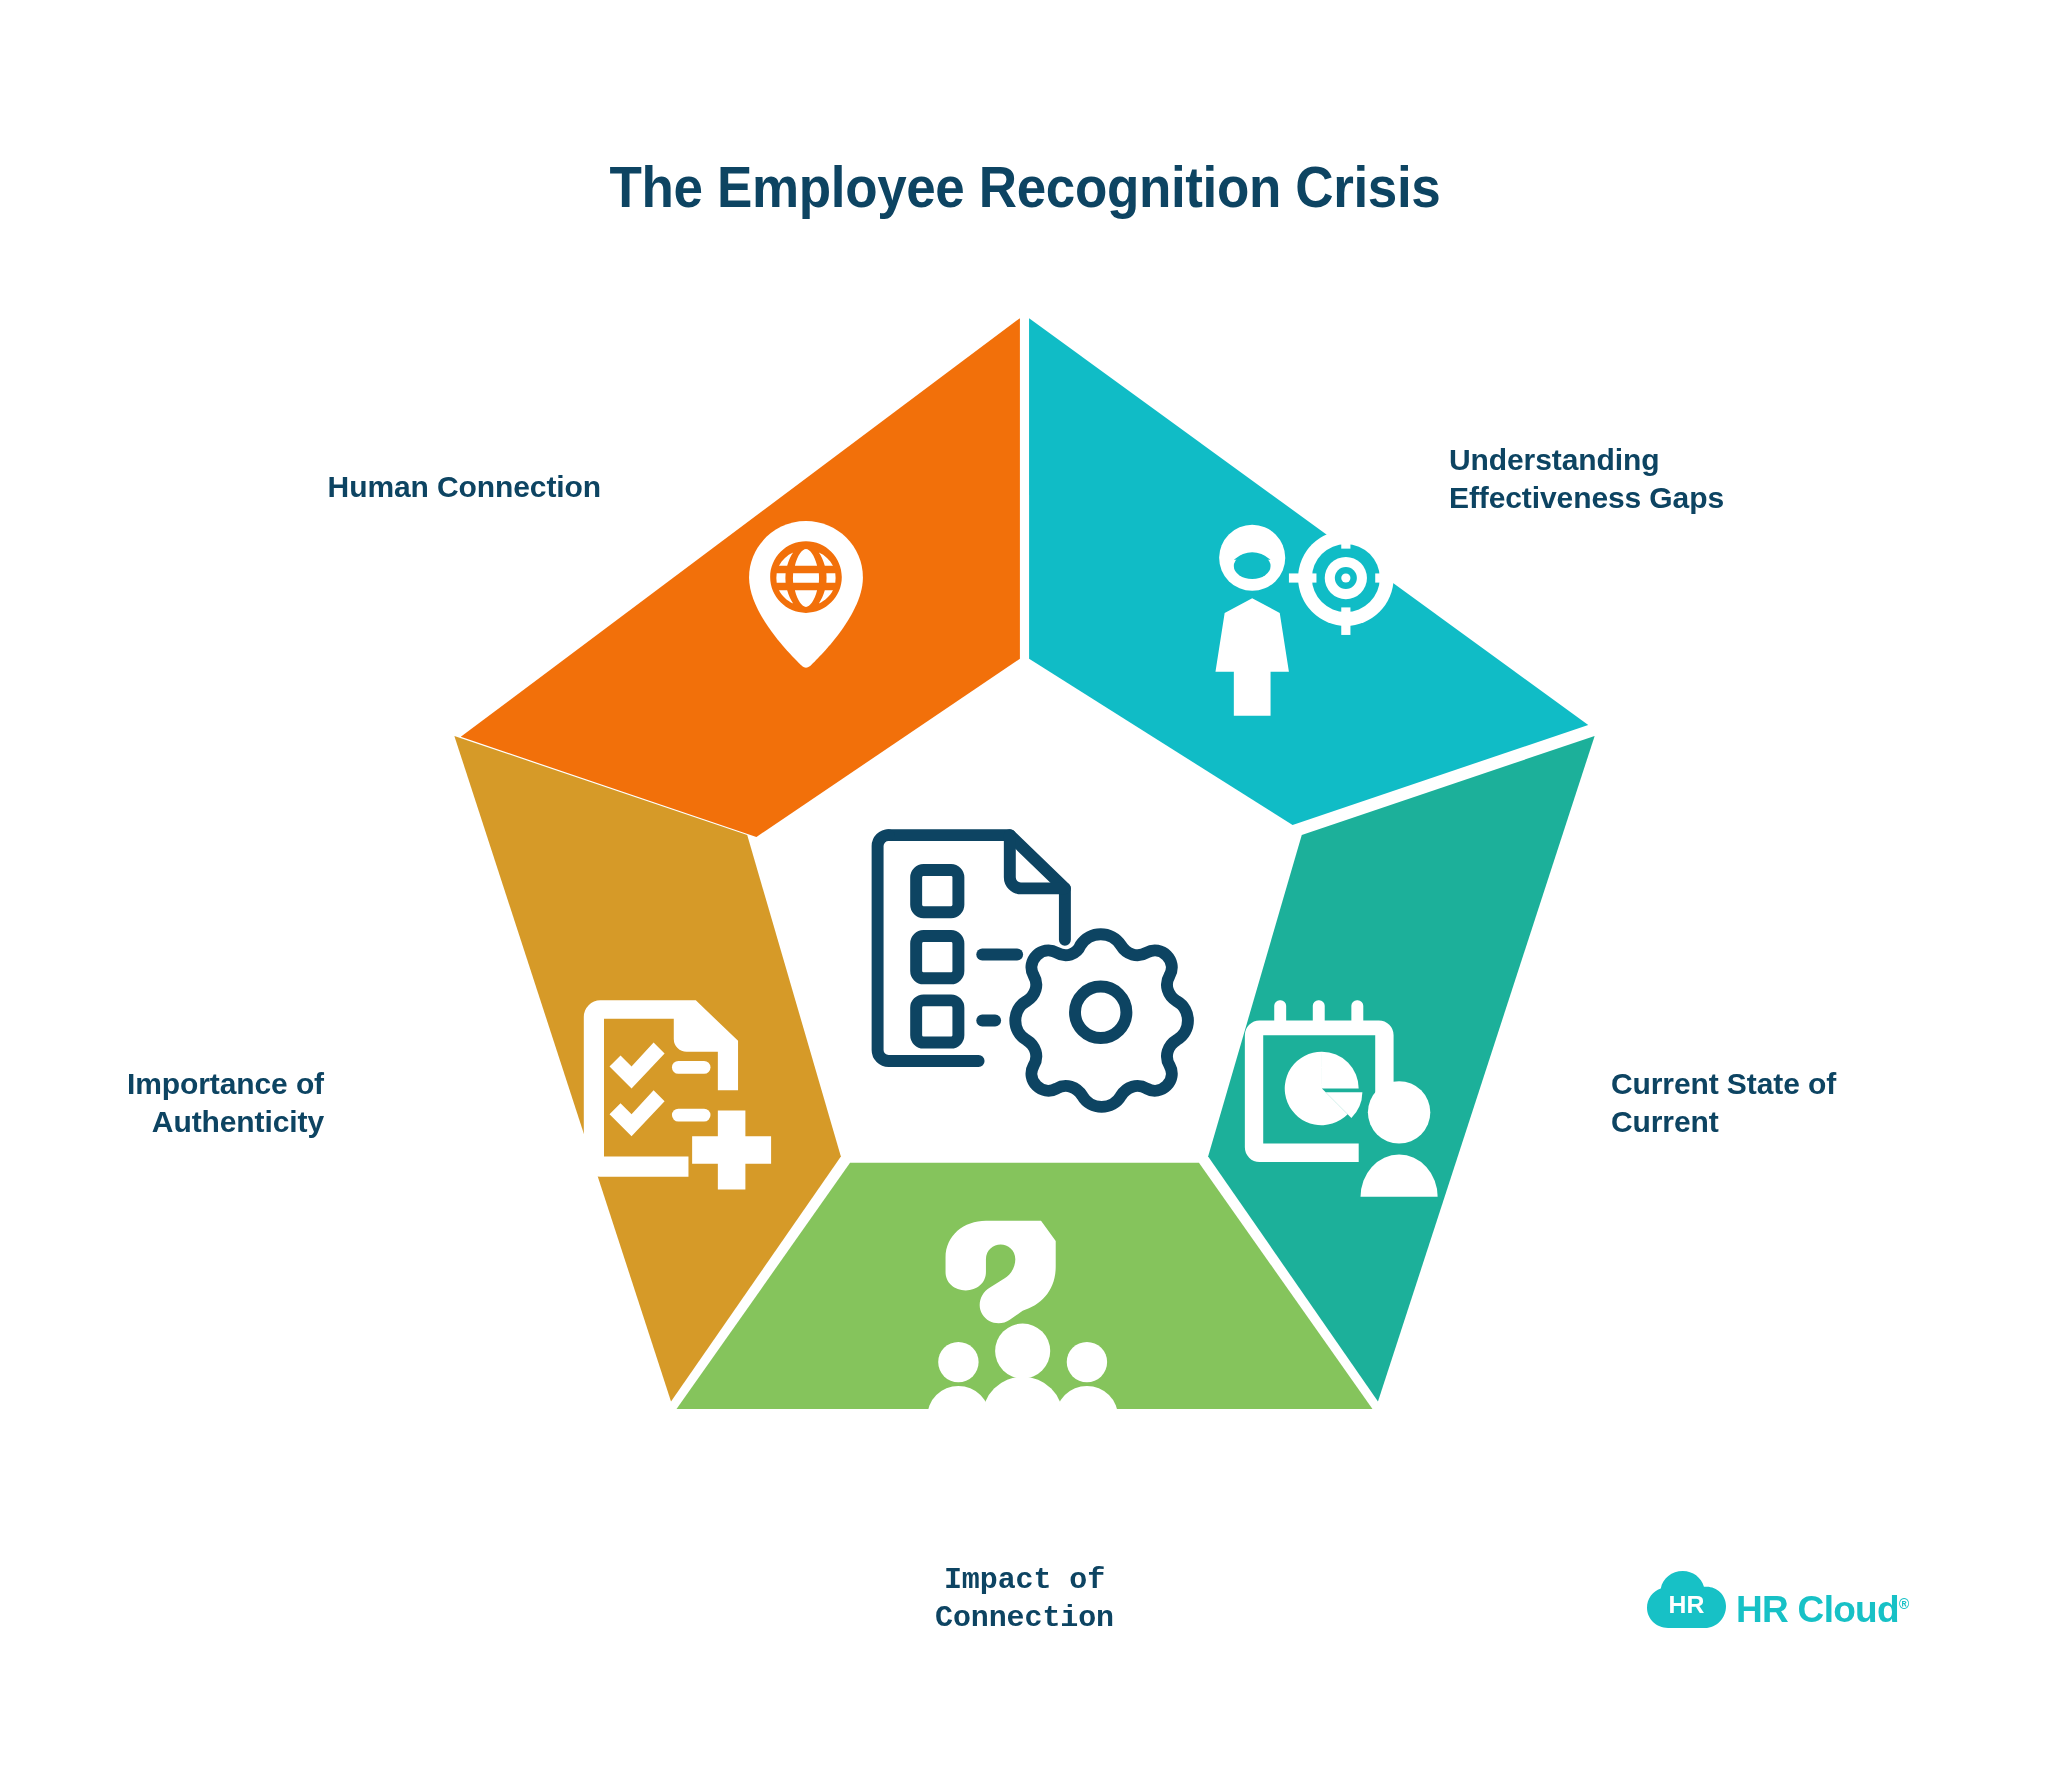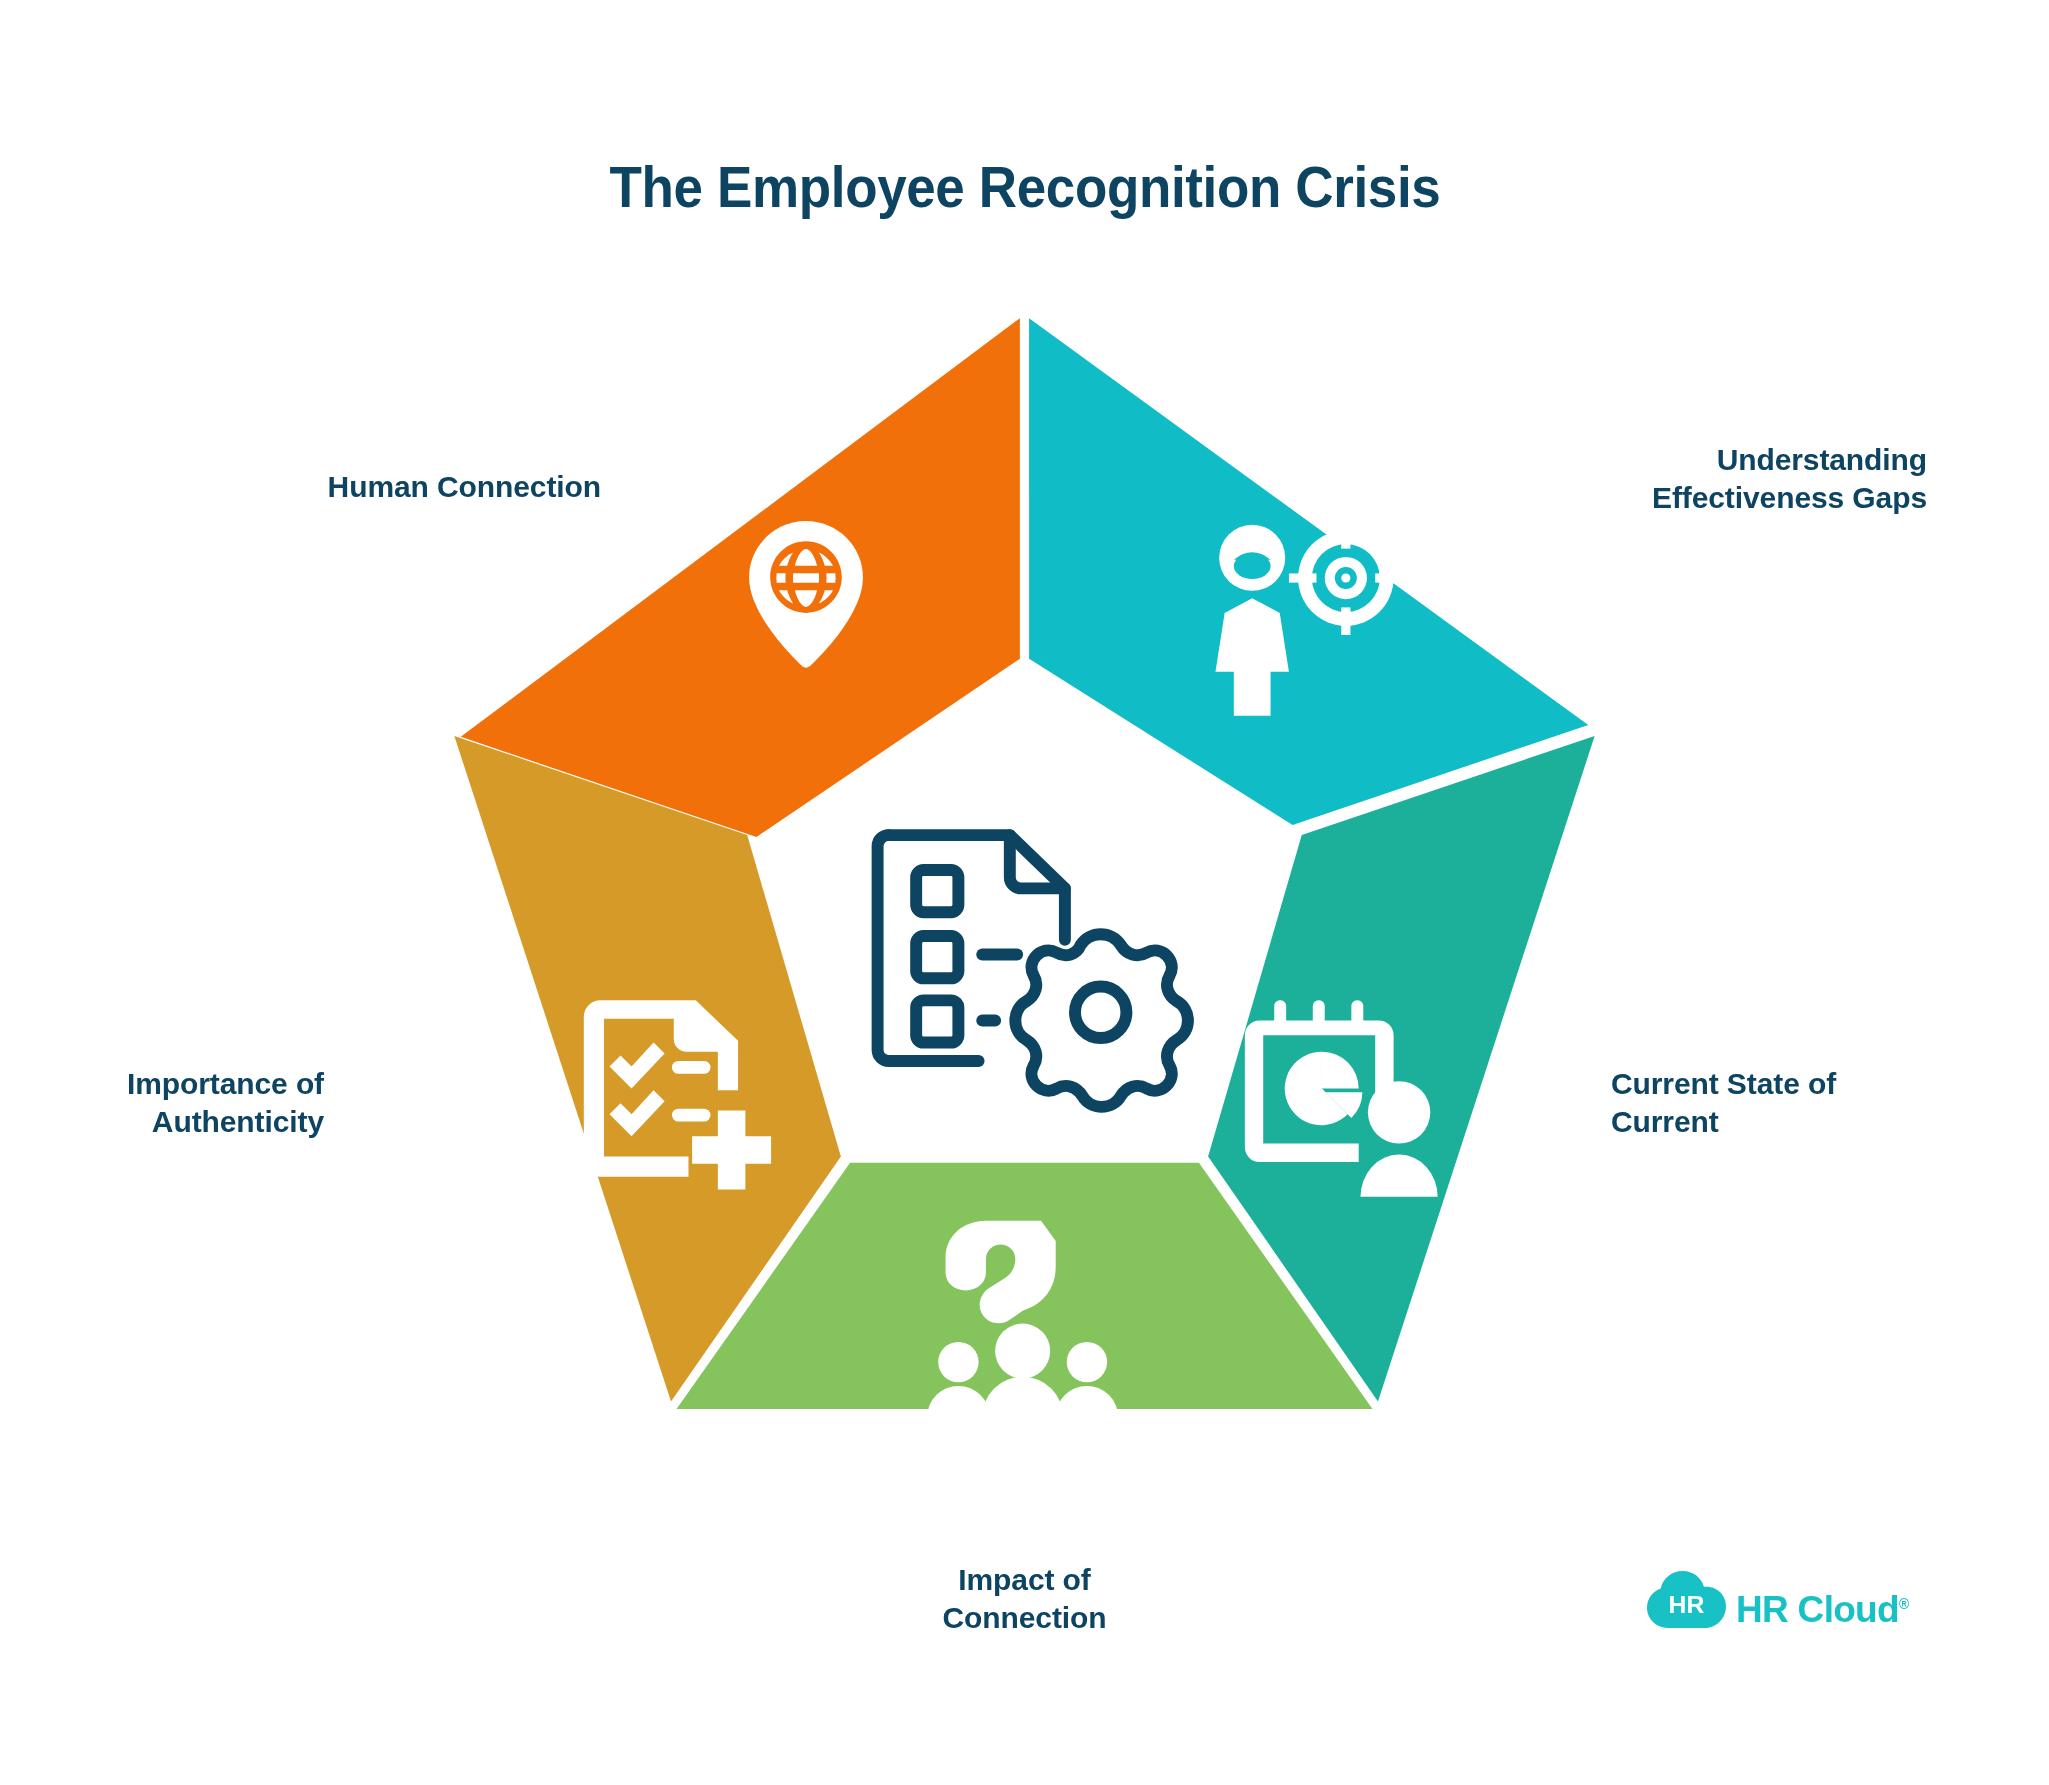--- a/index.html
+++ b/index.html
@@ -63,41 +63,42 @@
 
   #label-human {
     right: 1449px;
     top: 468px;
     text-align: right;
     width: 478px;
   }
   #label-understanding {
     left: 1449px;
     top: 441px;
-    text-align: right;
+    text-align: left;
     width: 478px;
   }
   #label-authenticity {
     right: 1726px;
     top: 1065px;
     text-align: right;
     width: 441px;
   }
   #label-current {
     left: 1585px;
     top: 1065px;
     text-align: left;
     width: 441px;
     margin-left: 26px;
   }
   #label-impact {
     left: 795px;
     top: 1561px;
     width: 459px;
     text-align: center;
+    font-family: Liberation Mono, monospace;
   }
 
   
   #logo {
     position: absolute;
     left: 1647px;
     top: 1570px;
     display: flex;
     align-items: center;
     gap: 10px;

